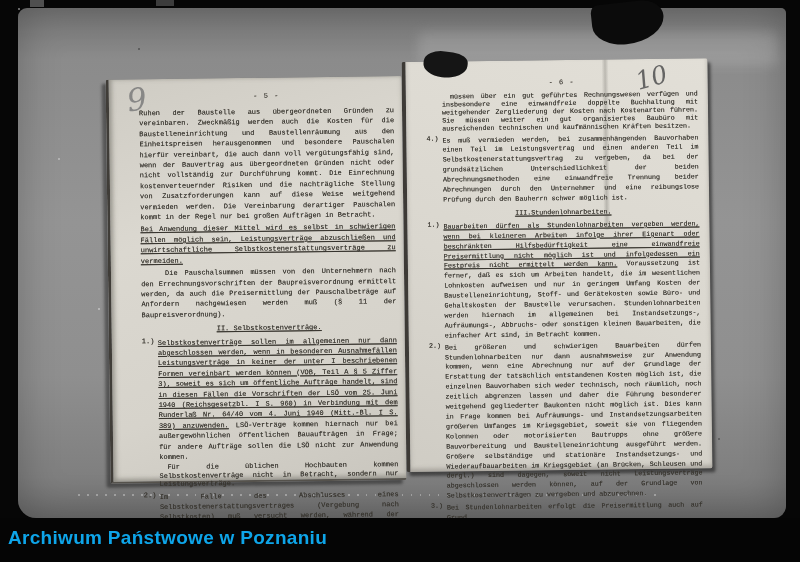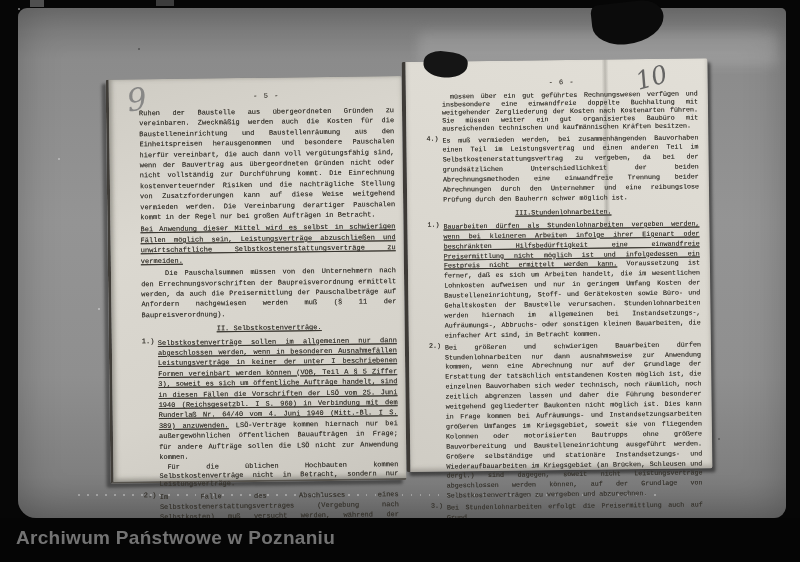--- a/index.html
+++ b/index.html
@@ -62,21 +62,21 @@
 
   
   .hand{position:absolute;font-family:"DejaVu Serif",serif;font-style:italic;font-weight:400;}
   .hand9{left:18px;top:2px;font-size:31px;transform:rotate(-7deg);color:#7b7b7b;opacity:.85;}
   .hand10{left:230px;top:4px;font-size:25px;transform:rotate(-15deg);color:#585858;opacity:.9;}
 
   
   .caption-bar{position:absolute;left:0;bottom:0;width:800px;height:44px;background:#050505;
     display:flex;align-items:center;}
   .caption-bar span{font-family:"Liberation Sans","DejaVu Sans",sans-serif;font-weight:bold;
-    font-size:19px;color:#737373;letter-spacing:.3px;padding-left:16px;padding-bottom:4px;}
+    font-size:19px;color:#0ea5e9;letter-spacing:.3px;padding-left:8px;padding-bottom:4px;}
 </style>
 </head>
 <body>
 
 <div class="photo">
 
   <div class="backing">
     <div class="light-strip"></div>
     <div class="dotline"></div>
     <div class="speckles"></div>

